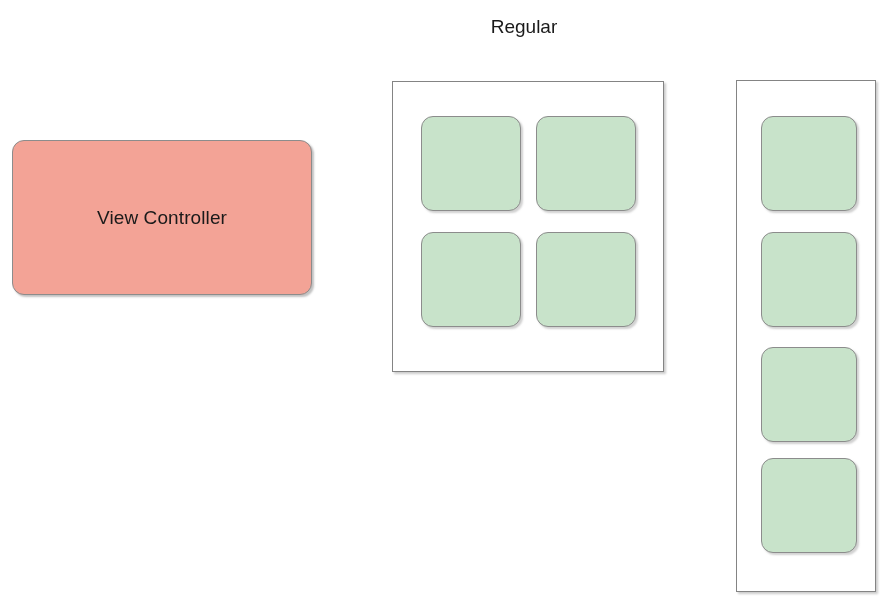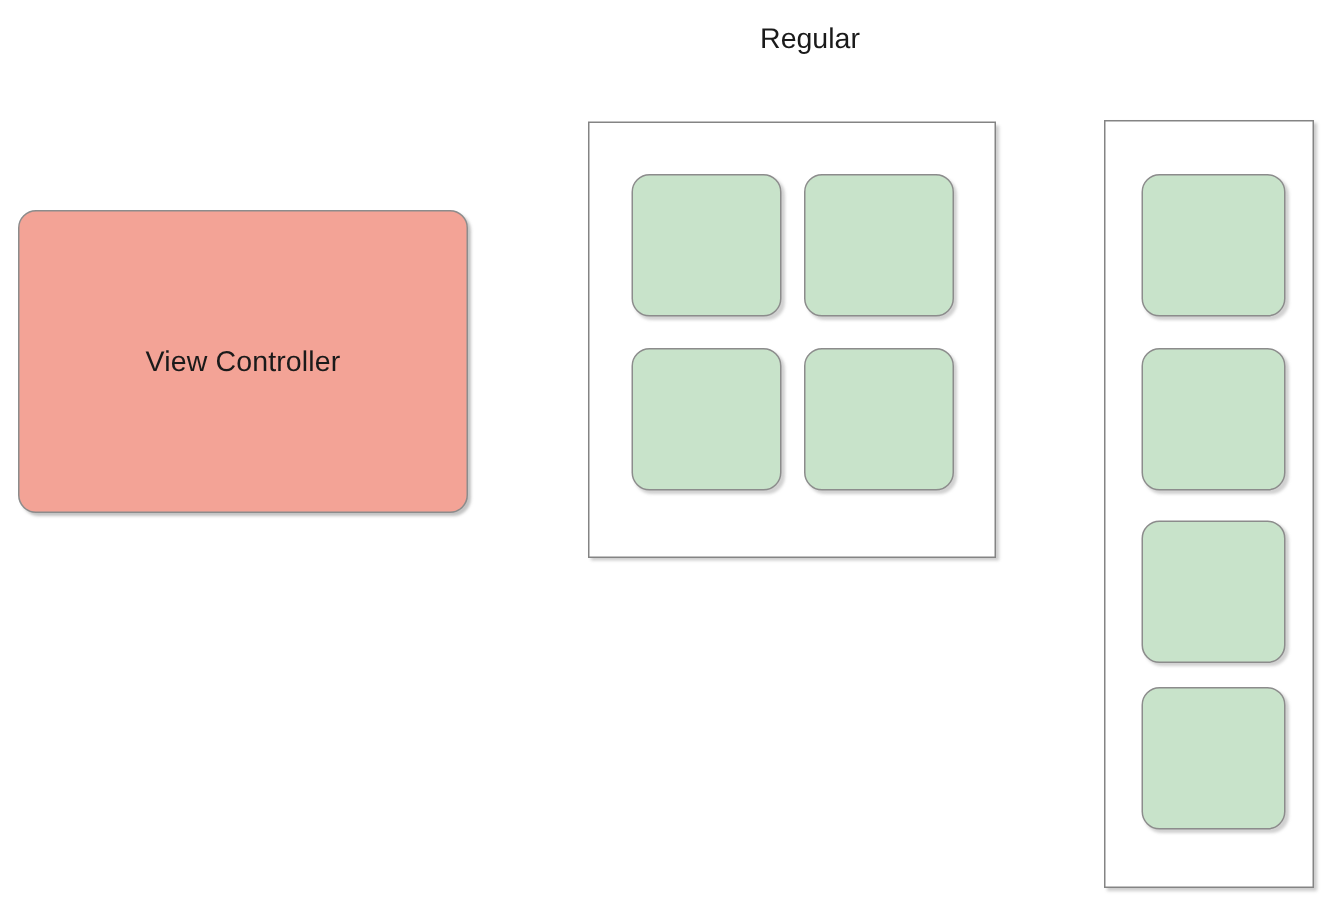--- a/index.html
+++ b/index.html
@@ -20,21 +20,21 @@
     height: 607px;
     background: #ffffff;
   }
 
   
   .vc-node {
     position: absolute;
     left: 12px;
     top: 140px;
     width: 300px;
-    height: 202px;
+    height: 155px;
     box-sizing: border-box;
     background: #f3a396;
     border: 1px solid #8c8c8c;
     border-radius: 12px;
     box-shadow: 2px 2px 2px rgba(120,120,120,0.45);
     display: flex;
     align-items: center;
     justify-content: center;
   }
   .vc-label {
@@ -48,21 +48,21 @@
   
   .col-title {
     position: absolute;
     font-size: 19px;
     color: #1a1a1a;
     line-height: 1;
     white-space: nowrap;
     text-align: center;
   }
   #title-regular {
-    left: 404px;
+    left: 388px;
     top: 17px;
     width: 272px;
   }
   #title-compact {
     left: 736px;
     top: 17px;
     width: 140px;
   }
 
   

